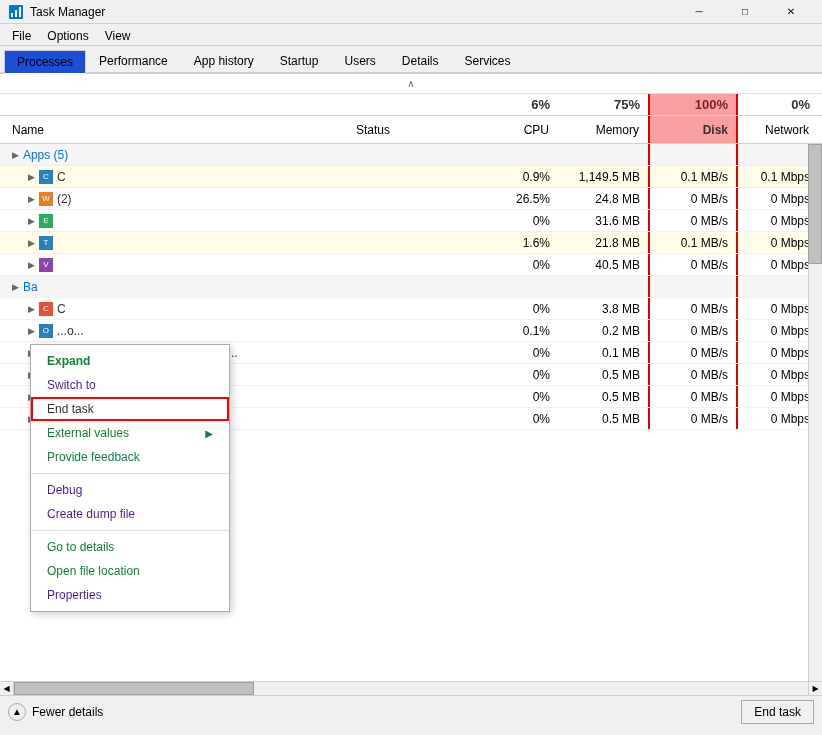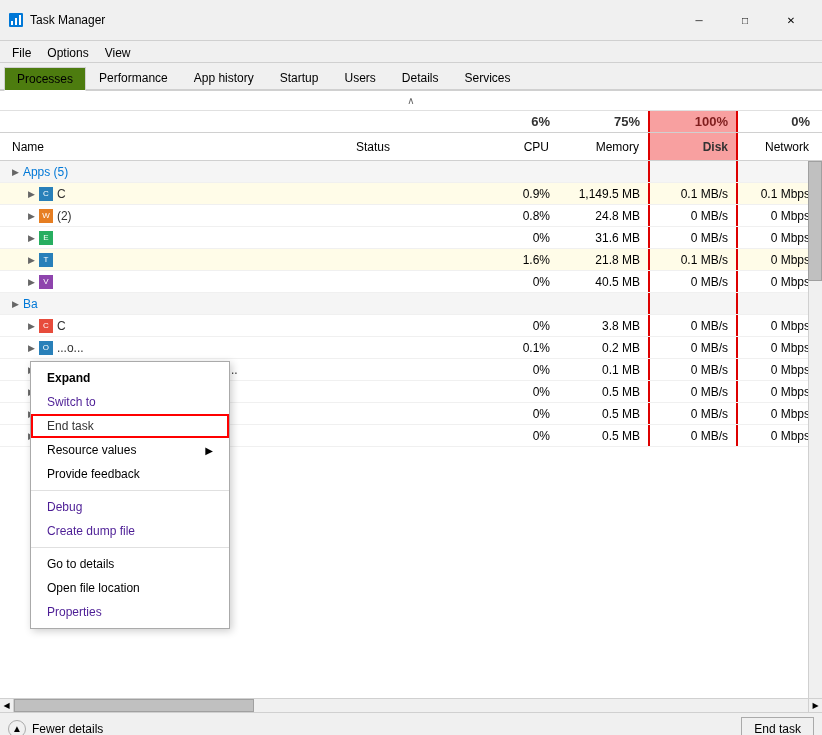--- a/index.html
+++ b/index.html
@@ -8,21 +8,21 @@
       font-size: 12px;
       background: #f0f0f0;
       width: 822px;
       height: 735px;
       overflow: hidden;
     }
 
     
     .title-bar {
       background: #f0f0f0;
-      height: 41px;
+      height: 24px;
       display: flex;
       align-items: center;
       padding: 0 8px;
       border-bottom: 1px solid #d0d0d0;
       justify-content: space-between;
     }
     .title-bar-left {
       display: flex;
       align-items: center;
       gap: 6px;
@@ -75,21 +75,21 @@
       cursor: pointer;
       font-size: 12px;
       border: 1px solid transparent;
       border-bottom: none;
       height: 24px;
       display: flex;
       align-items: center;
       background: transparent;
     }
     .tab.active {
-      background: #4d7c0f;
+      background: #1d4ed8;
       border: 1px solid #d0d0d0;
       border-bottom: 1px solid white;
       margin-bottom: -2px;
       align-items: center;
     }
 
     
     .main-content {
       background: white;
       height: calc(735px - 32px - 22px - 28px - 32px);
@@ -216,21 +216,21 @@
       background: white;
       border: 1px solid #aaa;
       box-shadow: 2px 2px 8px rgba(0,0,0,0.2);
       z-index: 100;
       padding: 4px 0;
     }
     .ctx-item {
       padding: 5px 16px;
       cursor: pointer;
       font-size: 12px;
-      color: #000000;
+      color: #15803d;
       display: flex;
       align-items: center;
       justify-content: space-between;
     }
     .ctx-item.bold { font-weight: 700; }
     .ctx-item.disabled { color: #4c1d95; cursor: default; }
     .ctx-separator {
       height: 1px;
       background: #e0e0e0;
       margin: 4px 0;
@@ -452,21 +452,21 @@
       <div class="cell right">0.1 Mbps</div>
     </div>
 
     <div class="table-row">
       <div class="cell process-name">
         <span class="expand-arrow">▶</span>
         <span class="proc-icon orange">W</span>
         <span>(2)</span>
       </div>
       <div class="cell"></div>
-      <div class="cell right">0.8%</div>
+      <div class="cell right">26.5%</div>
       <div class="cell right">24.8 MB</div>
       <div class="cell right disk-val">0 MB/s</div>
       <div class="cell right">0 Mbps</div>
     </div>
 
     <div class="table-row">
       <div class="cell process-name">
         <span class="expand-arrow">▶</span>
         <span class="proc-icon green">E</span>
         <span></span>
@@ -602,21 +602,21 @@
       <div class="ctx-item bold">
         <span>Expand</span>
       </div>
       <div class="ctx-item disabled">
         <span>Switch to</span>
       </div>
       <div class="ctx-item end-task-item">
         <span>End task</span>
       </div>
       <div class="ctx-item">
-        <span>Resource values</span>
+        <span>External values</span>
         <span class="ctx-submenu-arrow">▶</span>
       </div>
       <div class="ctx-item">
         <span>Provide feedback</span>
       </div>
       <div class="ctx-separator"></div>
       <div class="ctx-item disabled">
         <span>Debug</span>
       </div>
       <div class="ctx-item disabled">

